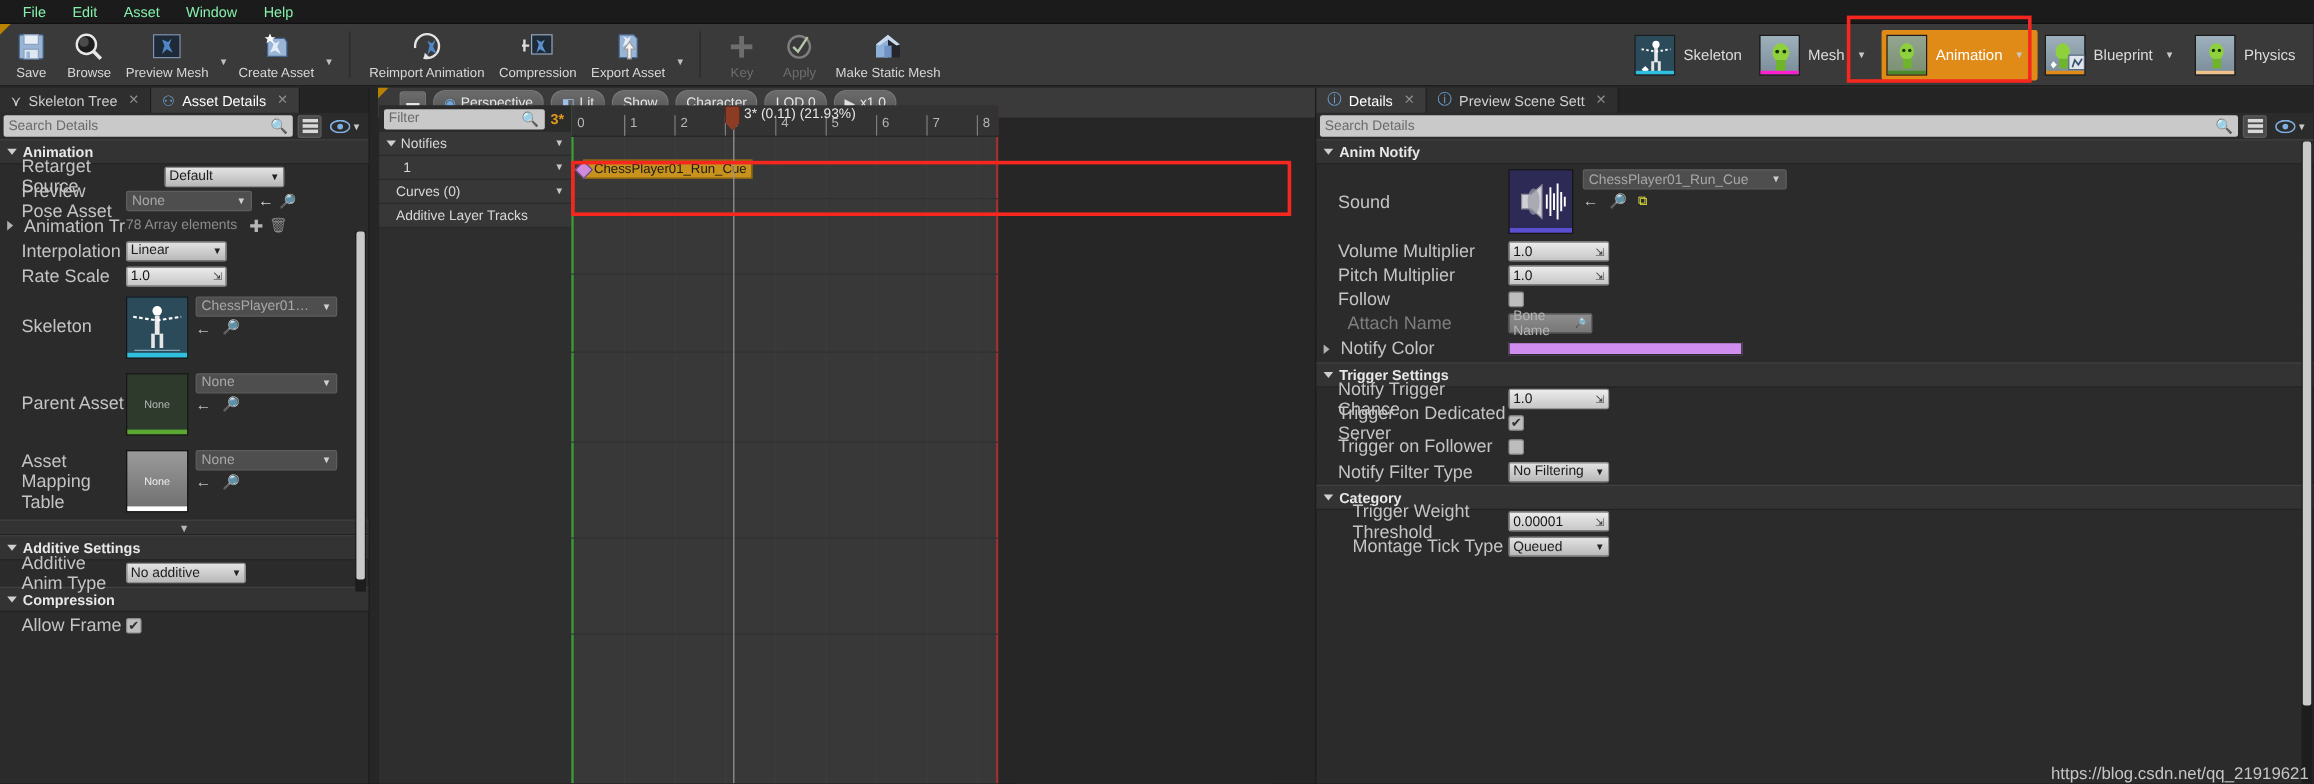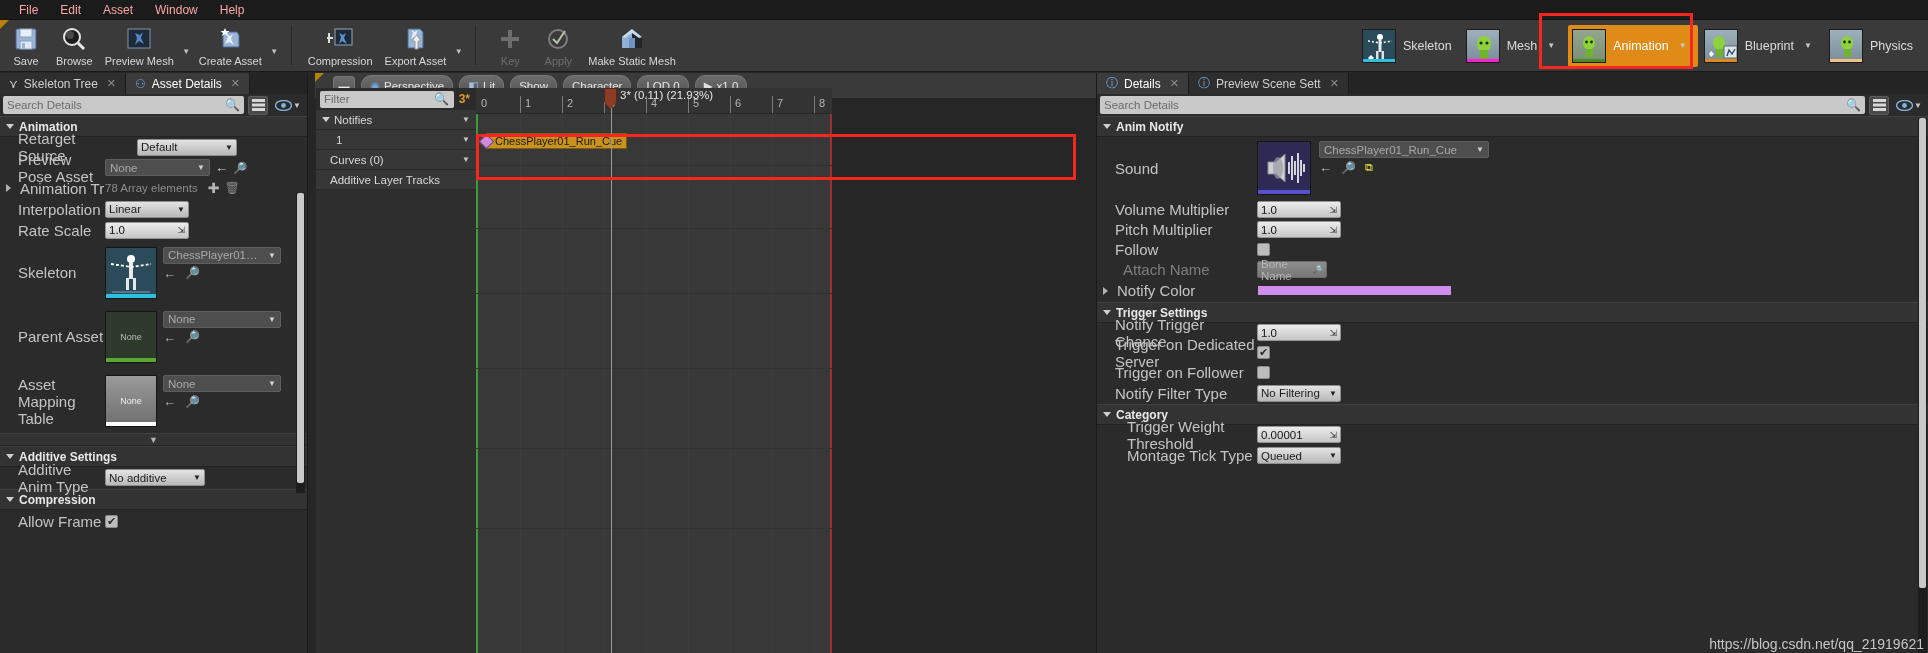--- a/index.html
+++ b/index.html
@@ -11,21 +11,21 @@
     overflow: hidden;
     -webkit-font-smoothing: antialiased;
   }
   .app { position: relative; width: 1928px; height: 653px; background: #262626; }
 
   
   .menubar {
     height: 20px; background: #1b1b1b; display: flex; align-items: center;
     padding-left: 8px; border-bottom: 1px solid #111;
   }
-  .menu-item { font-size: 12px; color: #fca5a5; padding: 2px 11px; cursor: default; }
+  .menu-item { font-size: 12px; color: #86efac; padding: 2px 11px; cursor: default; }
 
   
   .toolbar {
     height: 52px; background: #3a3a3a; display: flex; align-items: stretch;
     border-bottom: 1px solid #1a1a1a; position: relative;
   }
   .tb-corner {
     position:absolute; left:0; top:0; width:0; height:0;
     border-left: 9px solid #b88100; border-bottom: 9px solid transparent;
   }
@@ -235,20 +235,30 @@
           </svg>
         </div>
         <div class="lbl">Create Asset</div>
       </div>
       <div class="tb-arrow">▼</div>
     </div>
 
     <div class="tb-sep"></div>
 
     <div class="tb-group">
+      <div class="tb-btn">
+        <div class="tb-icon">
+          <svg width="28" height="26" viewBox="0 0 28 26">
+            <path d="M4 14 A10 10 0 1 1 11 22" fill="none" stroke="#e4e4e4" stroke-width="2"></path>
+            <path d="M12 18 L11 23 L16 22 Z" fill="#e4e4e4"></path>
+            <path d="M14 20 L16 12 L14 8 L18 10 L21 7 L19 13 L22 19 L17 16 Z" fill="#4f86c6"></path>
+          </svg>
+        </div>
+        <div class="lbl">Reimport Animation</div>
+      </div>
       <div class="tb-btn">
         <div class="tb-icon">
           <svg width="28" height="26" viewBox="0 0 28 26">
             <rect x="9" y="3" width="17" height="16" fill="#1e2a38" stroke="#93a7bd"></rect>
             <path d="M13 18 L15 11 L13 7 L17 9 L20 7 L18 12 L21 18 L16 15 Z" fill="#5d8fcb"></path>
             <line x1="3" y1="7" x2="3" y2="17" stroke="#dcdcdc" stroke-width="2"></line>
             <line x1="1" y1="12" x2="7" y2="12" stroke="#dcdcdc" stroke-width="2"></line>
           </svg>
         </div>
         <div class="lbl">Compression</div>

